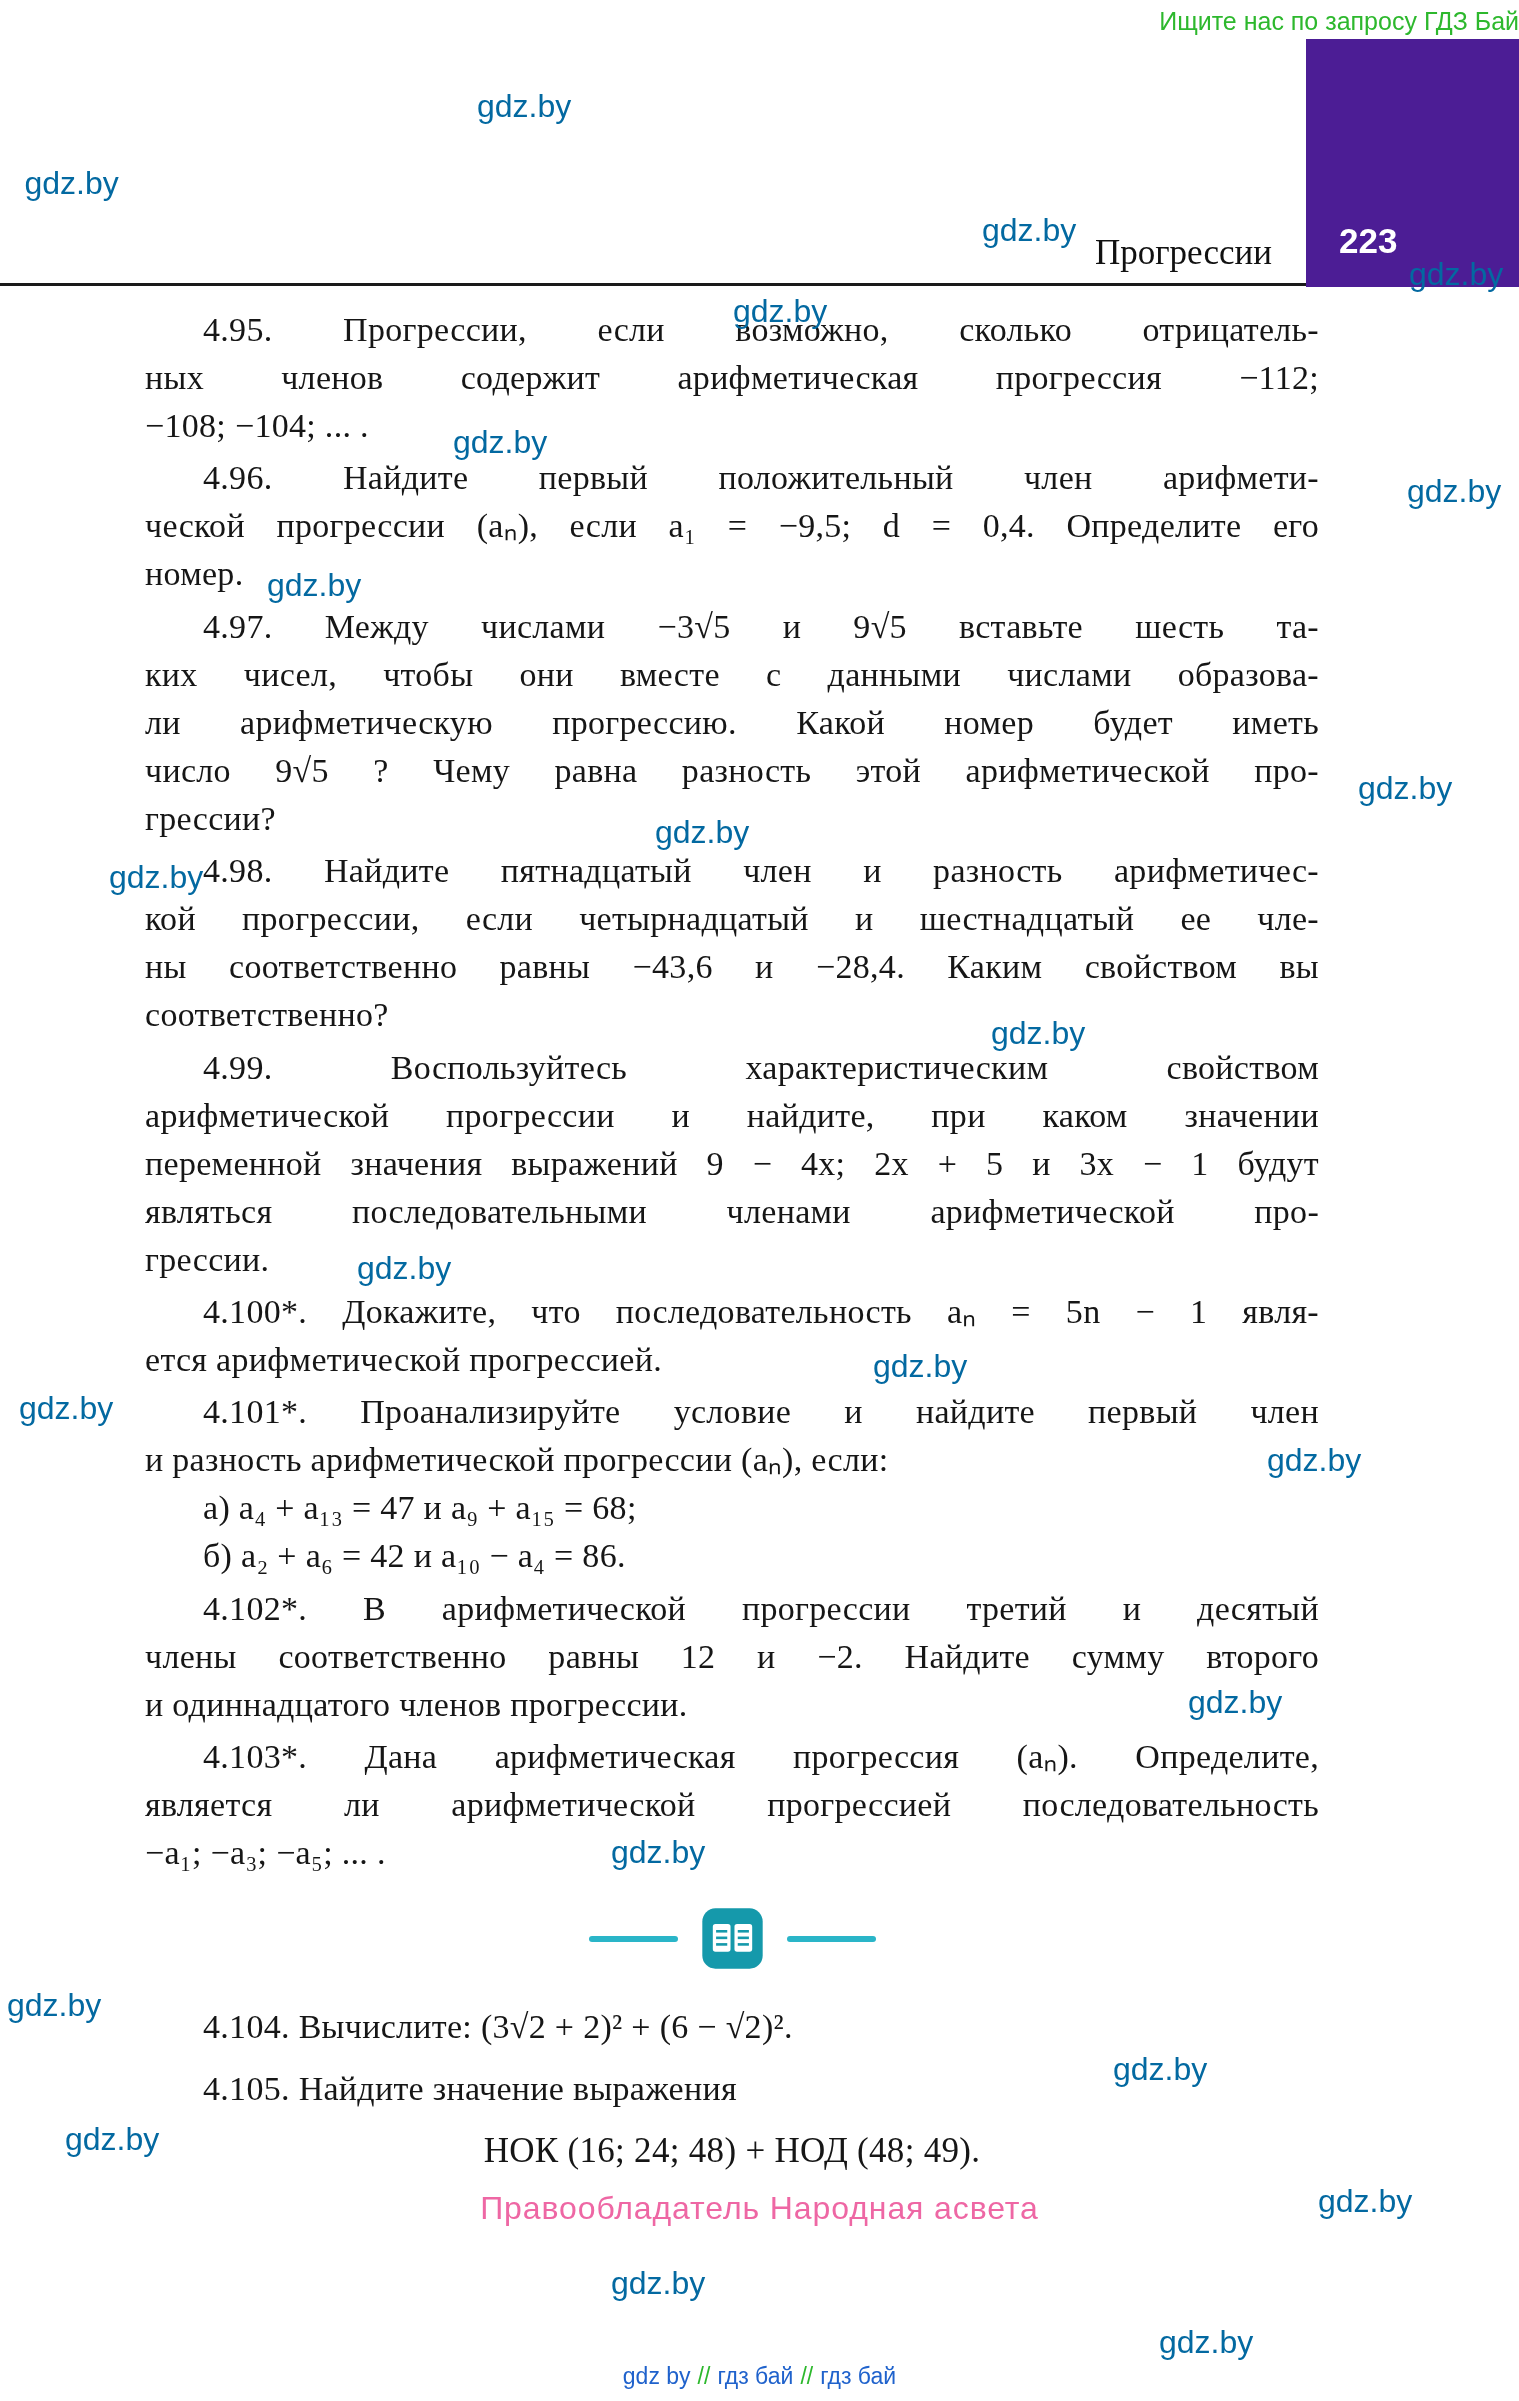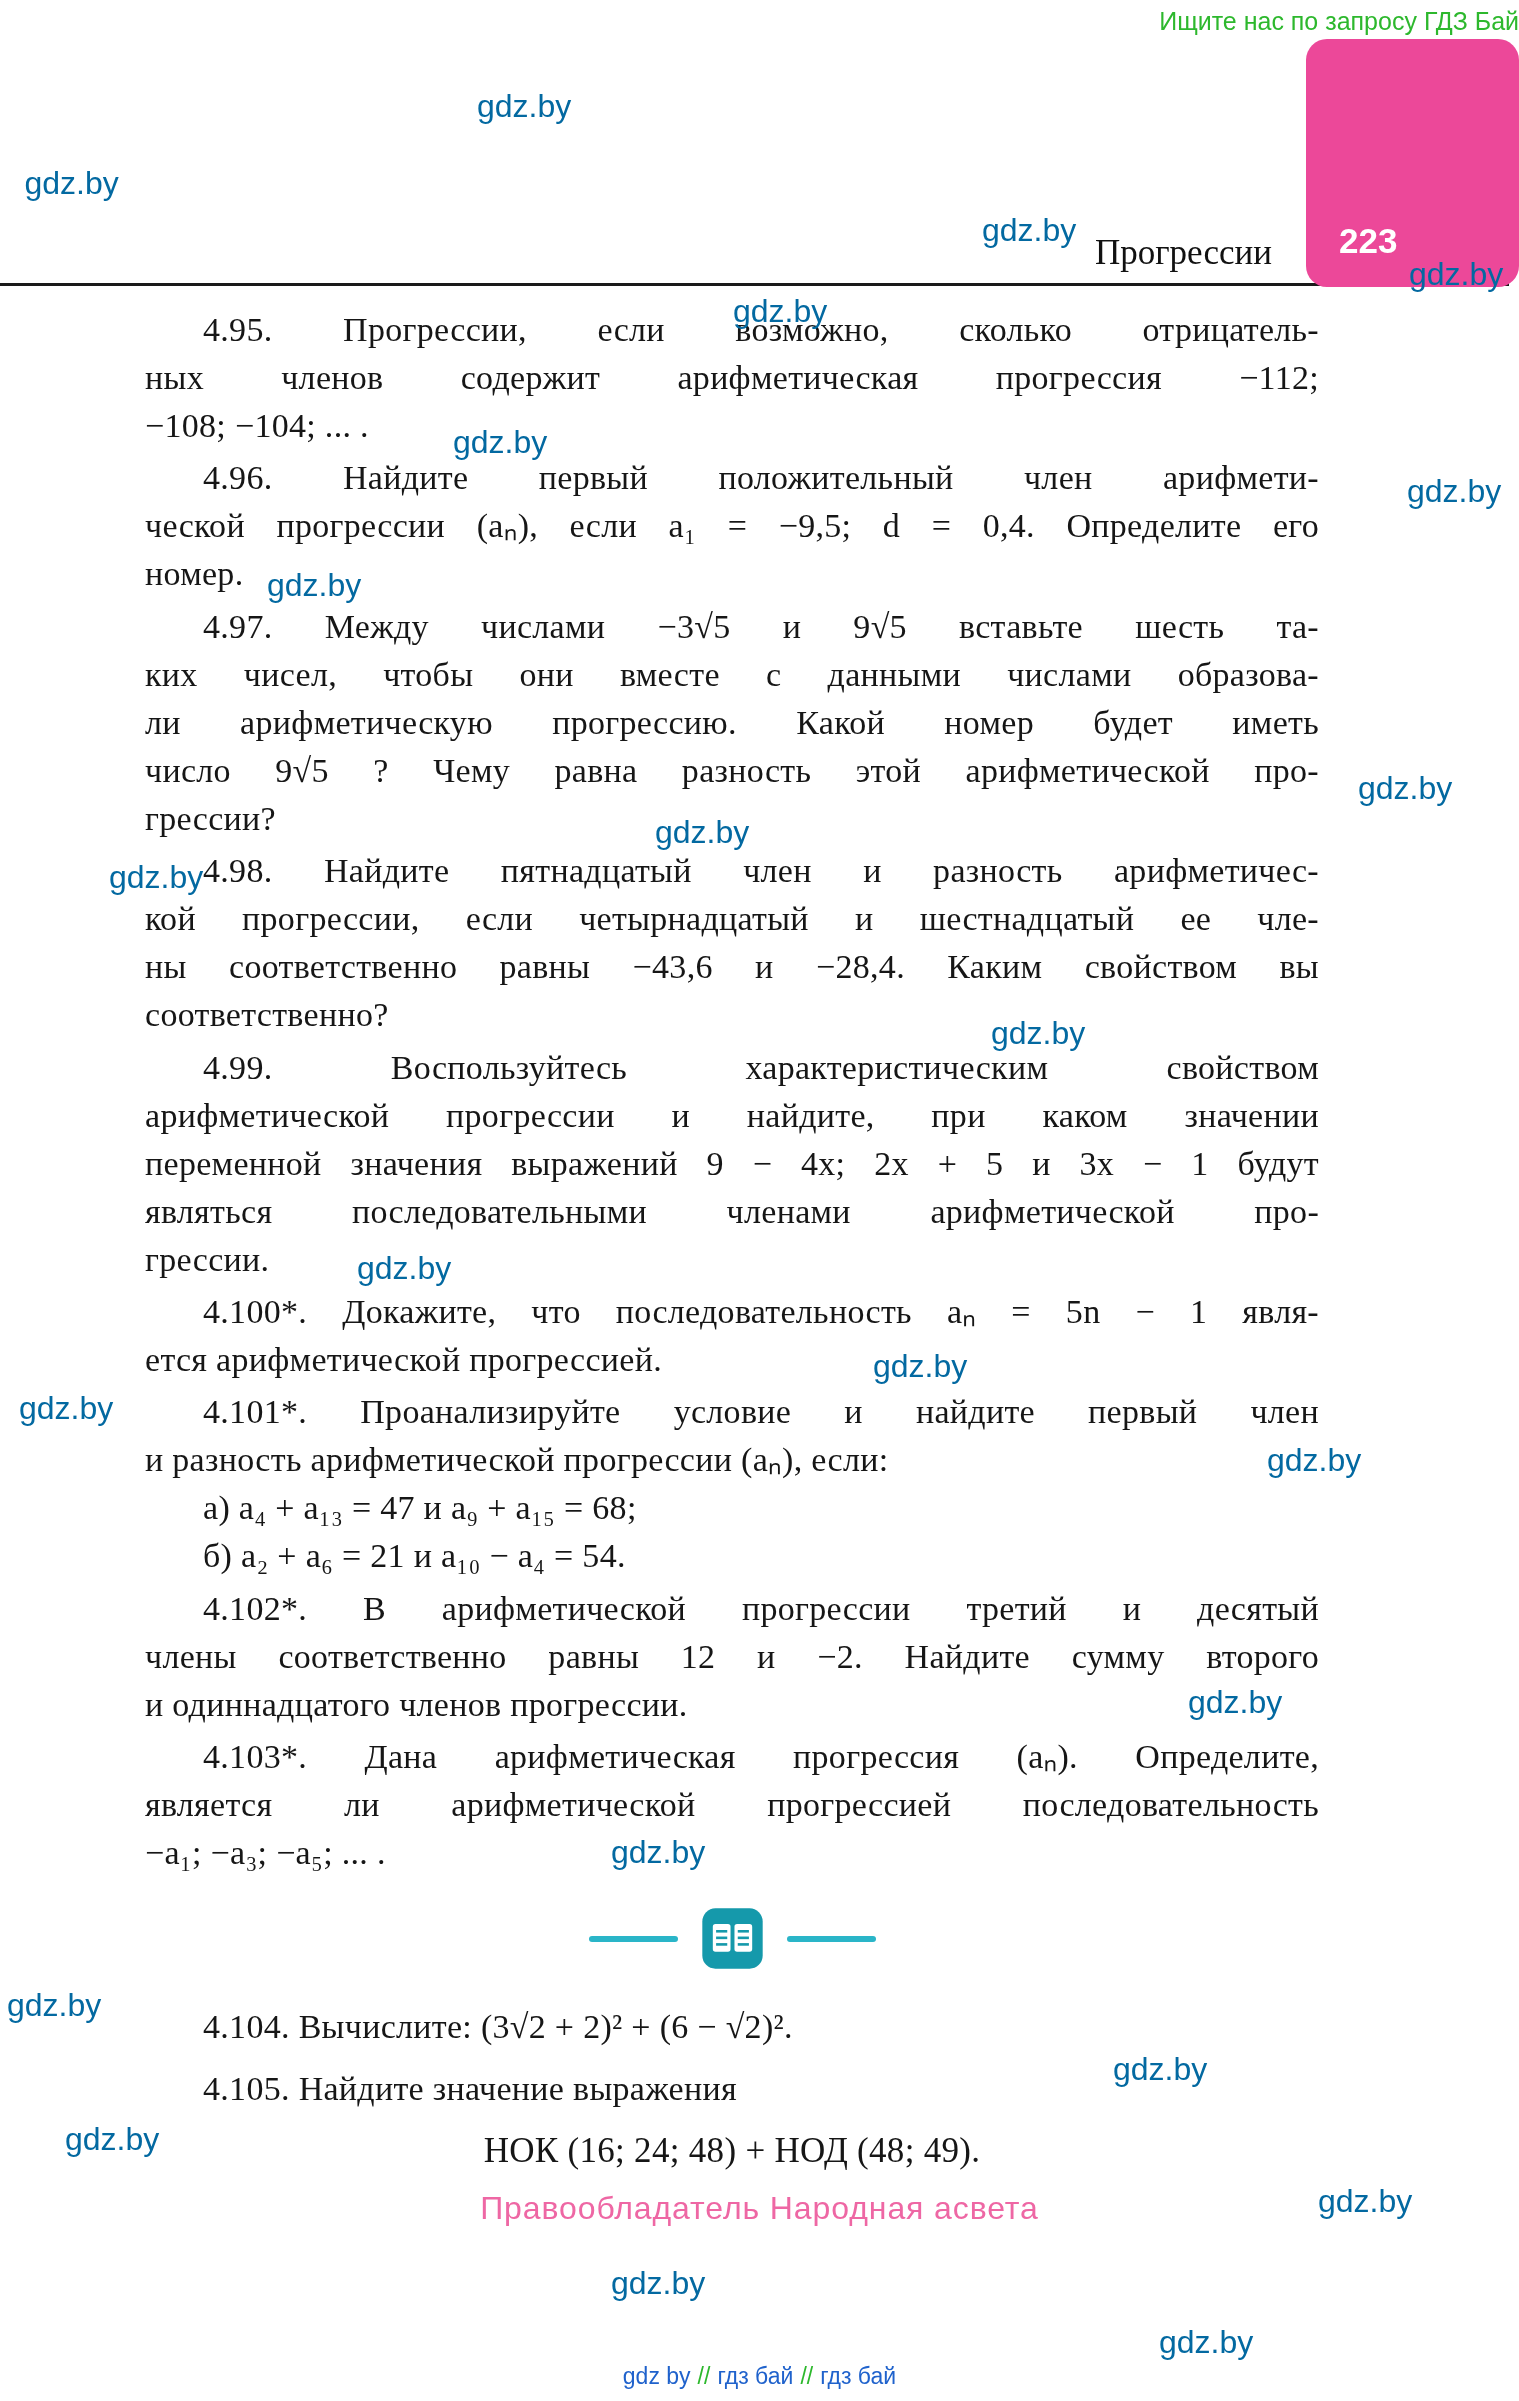--- a/index.html
+++ b/index.html
@@ -4,21 +4,21 @@
 <style>
   * { margin:0; padding:0; box-sizing:border-box; }
   html,body { background:#ffffff; }
   body { width:1519px; height:2401px; position:relative; font-family:"Liberation Serif", serif; }
   .page { position:absolute; inset:0; background:#fff; overflow:hidden; }
 
   .top-banner { position:absolute; top:7px; left:0; width:100%; text-align:right;
     color:#2db82d; font-family:"Liberation Sans", sans-serif; font-size:25px; }
 
   .page-tab { position:absolute; top:39px; right:0; width:213px; height:248px;
-    background:#ec4899; z-index:3;border-radius:21px; }
+    background:#4c1d95; z-index:3; }
   .page-tab .num { position:absolute; left:33px; bottom:26px; color:#ffffff;
     font-family:"Liberation Sans", sans-serif; font-size:35px; font-weight:bold; }
 
   .section-title { position:absolute; top:233px; right:247px; font-size:35px; color:#111; z-index:2; }
 
   .header-rule { position:absolute; top:283px; left:0; width:1509px; height:2.6px;
     background:#1a1a1a; border:0; z-index:1; }
 
   .content { position:absolute; left:145px; top:306px; width:1174px;
     font-size:34px; line-height:48px; color:#161616; letter-spacing:0.3px; z-index:2; }
@@ -102,21 +102,21 @@
 
     <div class="problem">
       <div class="pline first"><b class="pnum">4.100*.</b> <span>Докажите, что последовательность aₙ = 5n − 1 явля-</span></div>
       <div class="pline last">ется арифметической прогрессией.</div>
     </div>
 
     <div class="problem">
       <div class="pline first"><b class="pnum">4.101*.</b> <span>Проанализируйте условие и найдите первый член</span></div>
       <div class="pline last">и разность арифметической прогрессии (aₙ), если:</div>
       <div class="pline sub">а) a₄ + a₁₃ = 47 и a₉ + a₁₅ = 68;</div>
-      <div class="pline sub">б) a₂ + a₆ = 21 и a₁₀ − a₄ = 54.</div>
+      <div class="pline sub">б) a₂ + a₆ = 42 и a₁₀ − a₄ = 86.</div>
     </div>
 
     <div class="problem">
       <div class="pline first"><b class="pnum">4.102*.</b> <span>В арифметической прогрессии третий и десятый</span></div>
       <div class="pline">члены соответственно равны 12 и −2. Найдите сумму второго</div>
       <div class="pline last">и одиннадцатого членов прогрессии.</div>
     </div>
 
     <div class="problem">
       <div class="pline first"><b class="pnum">4.103*.</b> <span>Дана арифметическая прогрессия (aₙ). Определите,</span></div>

